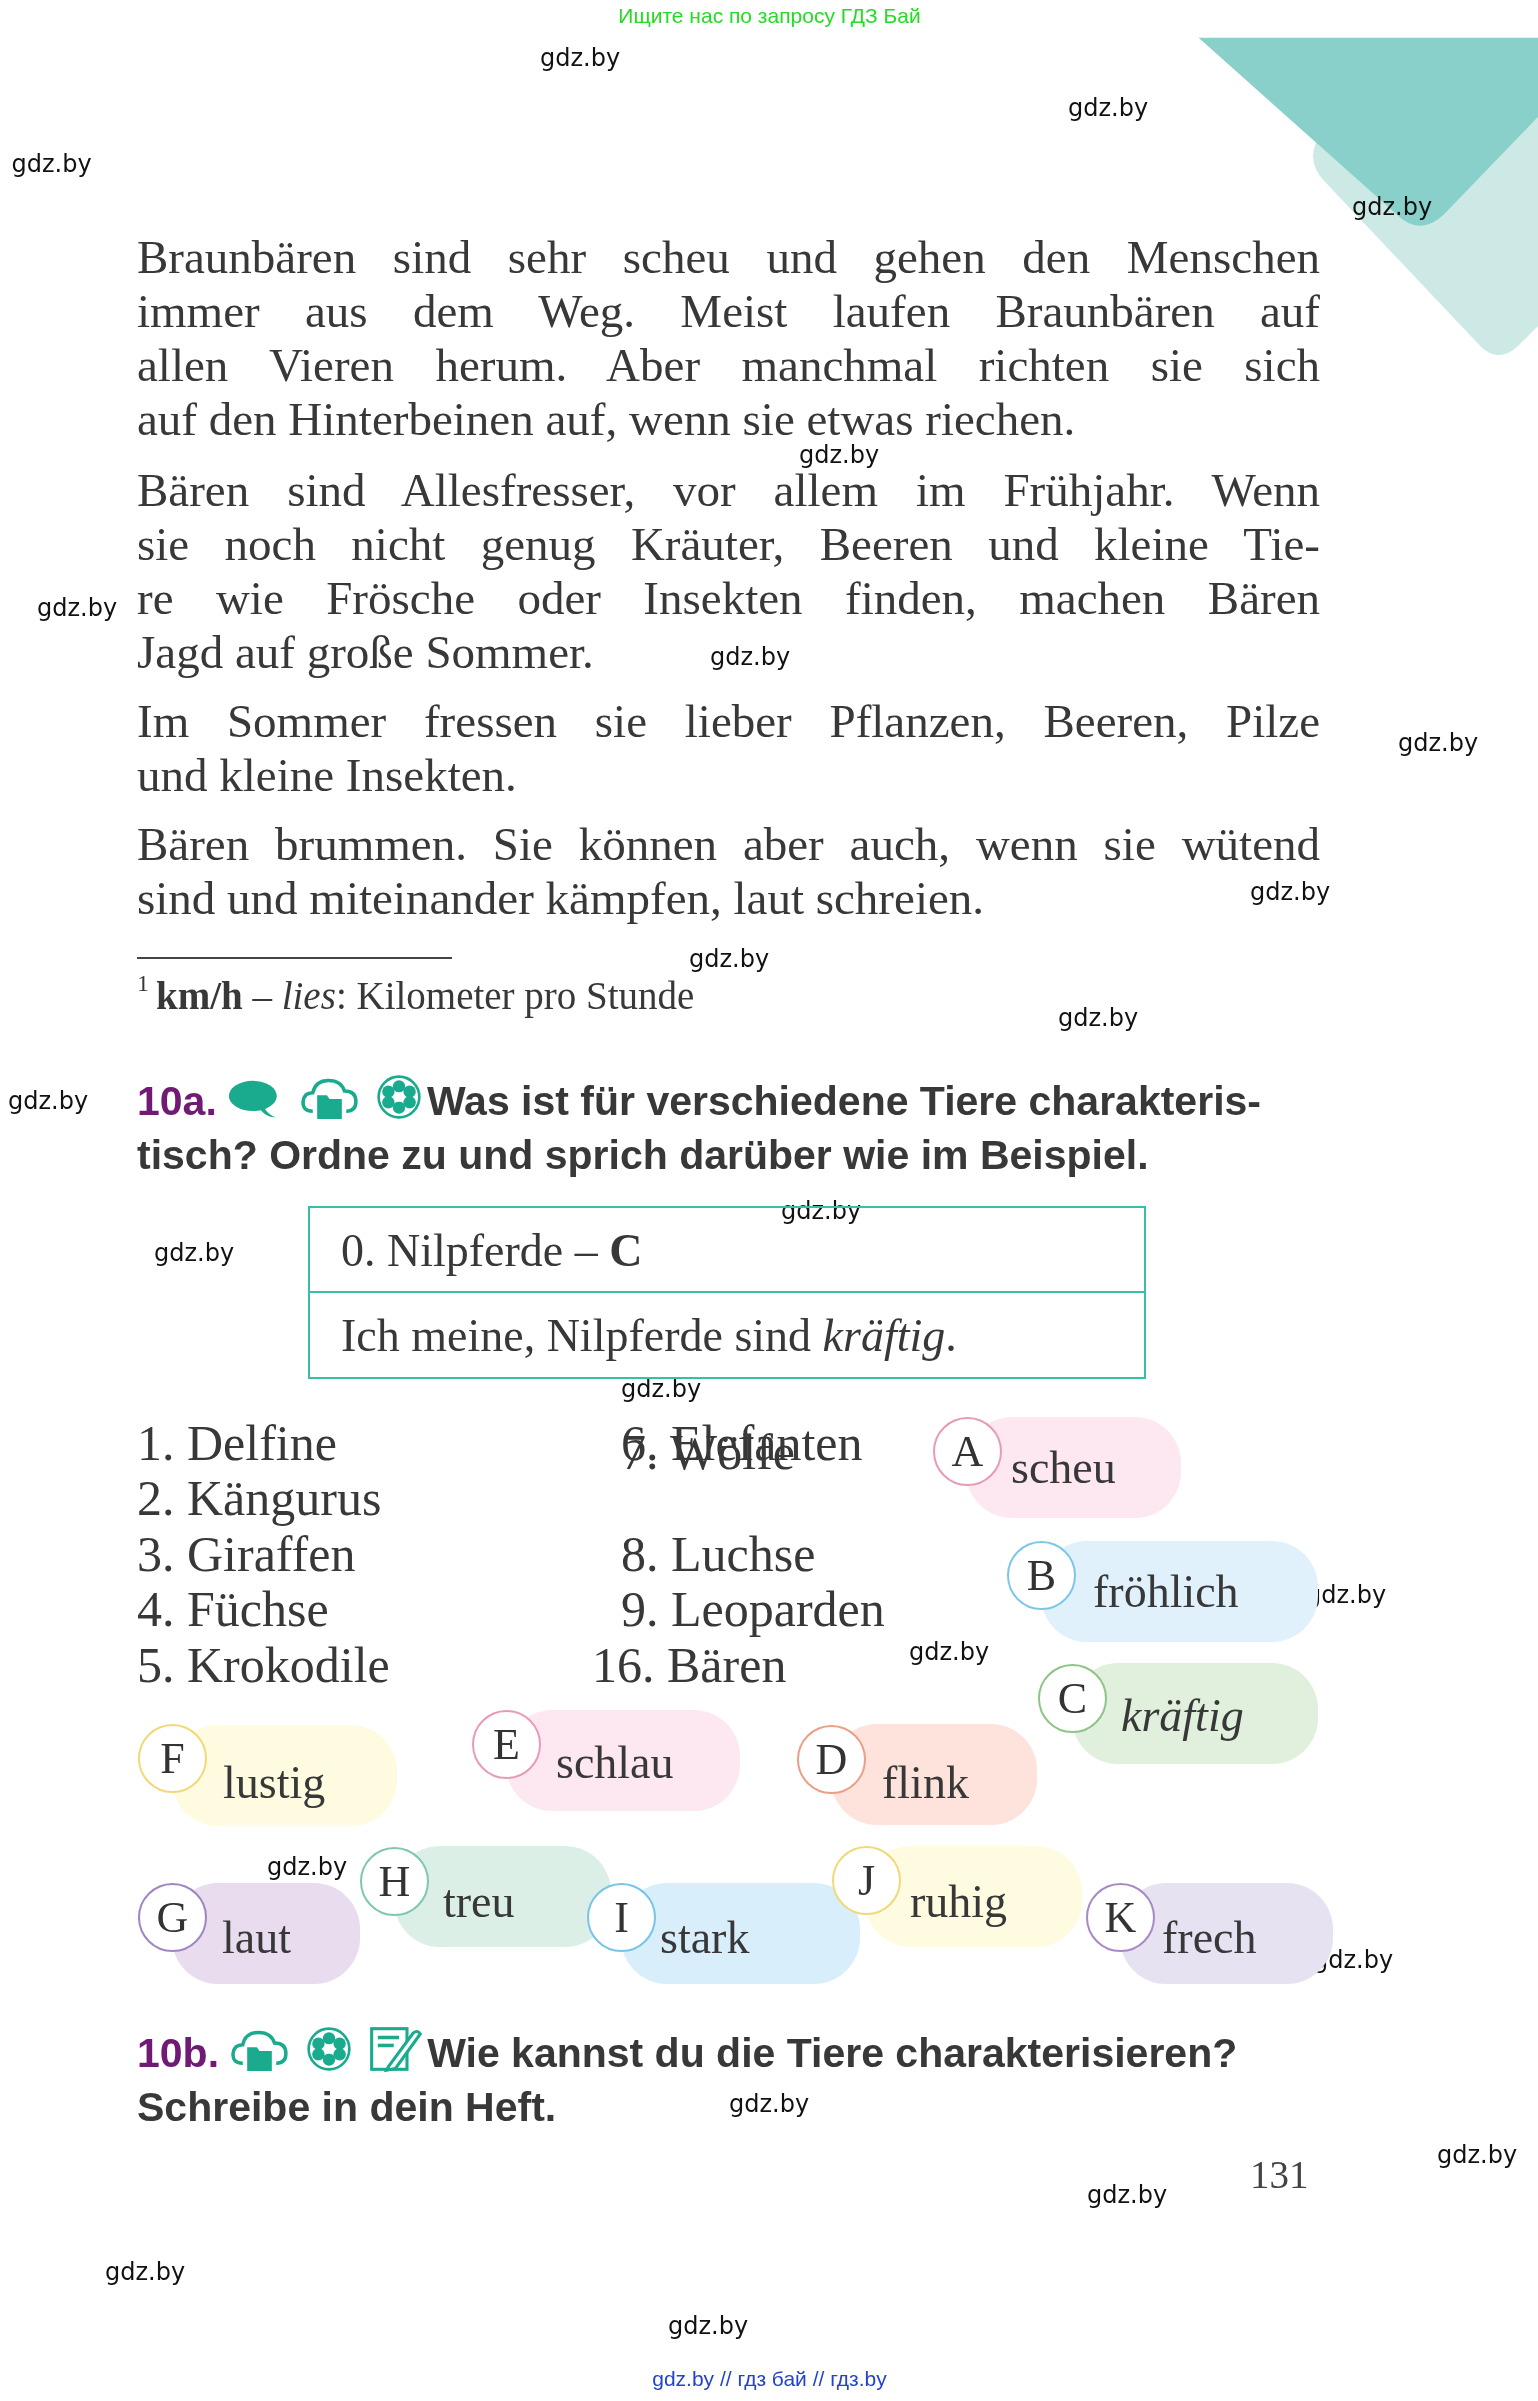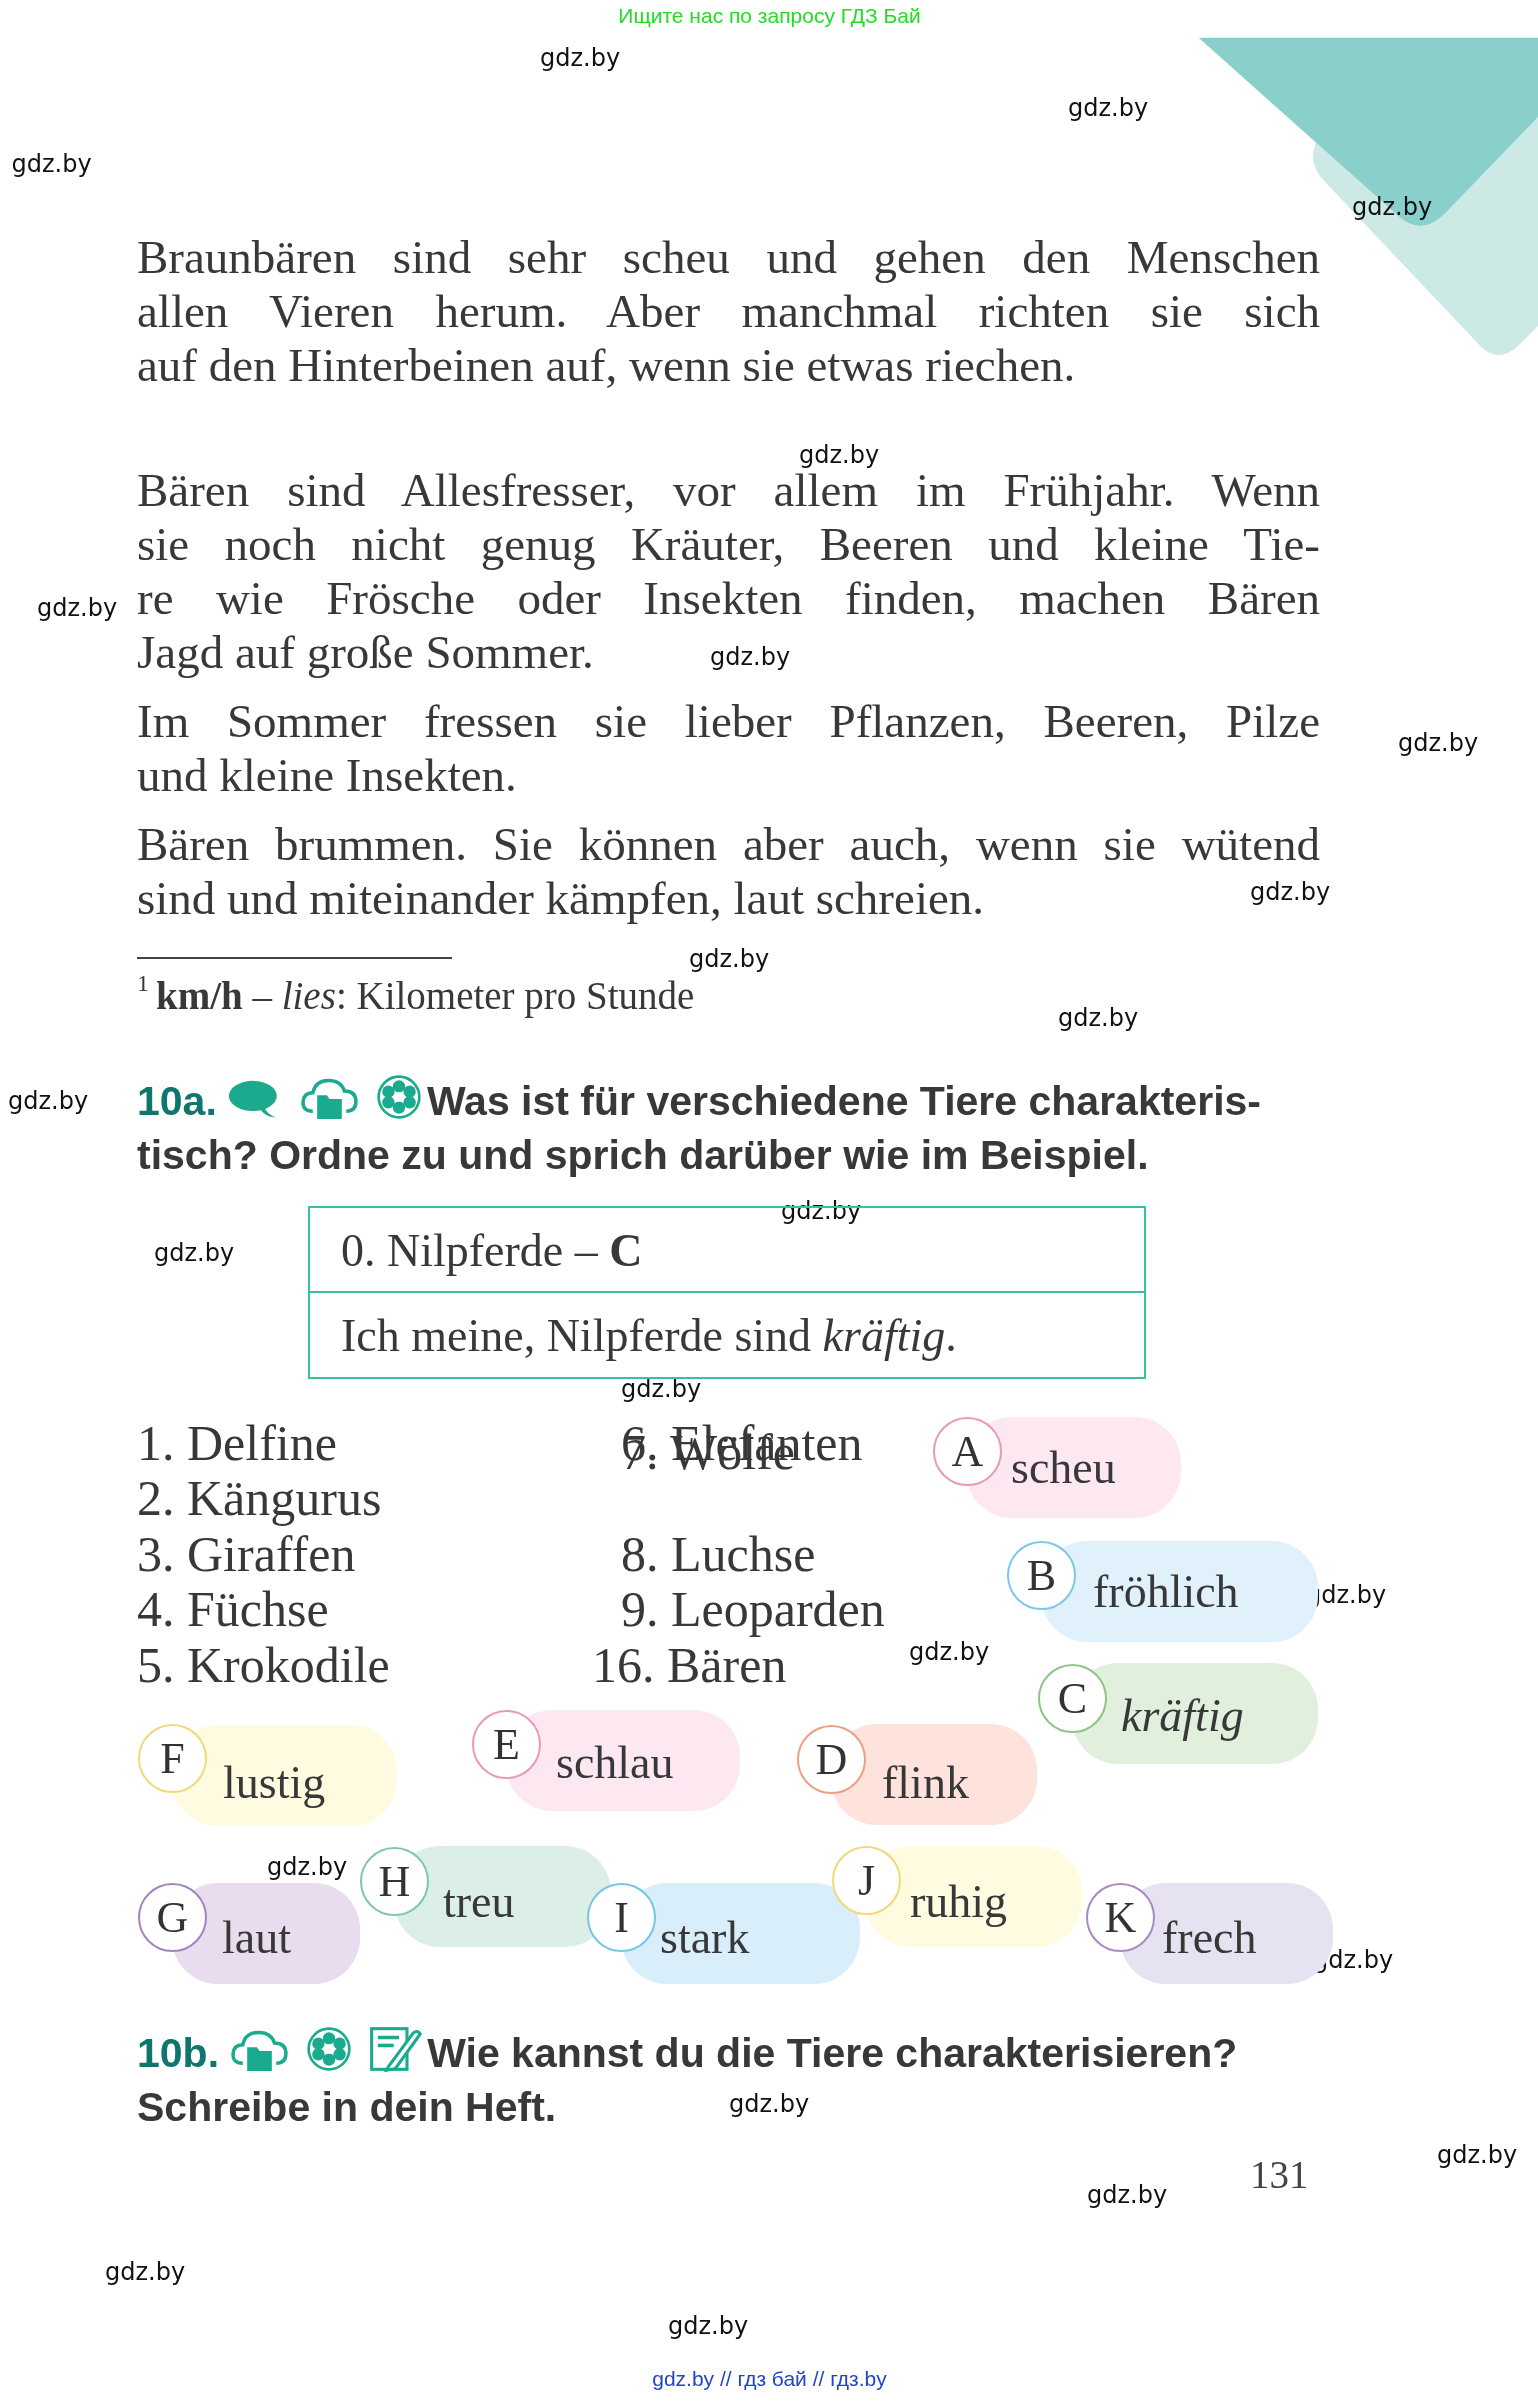--- a/index.html
+++ b/index.html
@@ -11,21 +11,21 @@
   .bottom-banner { position:absolute; left:0; width:1539px; top:2367px; text-align:center; font-family:"Liberation Sans", sans-serif; font-size:21px; color:#2244cc; }
 
   .paragraph { position:absolute; left:137px; width:1183px; font-family:"Liberation Serif", "DejaVu Serif", serif; font-size:47px; line-height:54px; color:#383838; text-align:justify; text-align-last:justify; margin:0; }
   .paragraph .line { display:block; height:54px; white-space:nowrap; text-align:justify; text-align-last:justify; }
 
   .footnote-rule { position:absolute; left:137px; top:957px; width:315px; height:1.8px; background:#444; }
   .footnote { position:absolute; left:137px; top:973px; font-family:"Liberation Serif", serif; font-size:39px; color:#383838; white-space:nowrap; }
   .footnote sup { font-size:24px; vertical-align:top; position:relative; top:-3.5px; margin-right:7px; }
 
   .task-head { position:absolute; left:137px; font-family:"Liberation Sans", sans-serif; font-weight:bold; font-size:41px; line-height:49px; color:#383838; white-space:nowrap; }
-  .task-num { color:#0f766e; }
+  .task-num { color:#701a75; }
   .task-icon { display:inline-block; vertical-align:-5.3px; margin-right:5.3px; }
 
   .example-box { position:absolute; left:308px; top:1206px; width:838px; height:173px; border:2.7px solid #3bbfa4; box-sizing:border-box;padding-left:20px; }
   .example-row { position:absolute; left:0; width:100%; height:85px; box-sizing:border-box; padding-left:31px; font-family:"Liberation Serif", serif; font-size:46px; line-height:85px; color:#383838; white-space:nowrap; }
   .example-row.r1 { top:0; border-bottom:2.7px solid #3bbfa4; }
   .example-row.r2 { top:85px; }
 
   .animal { position:absolute; font-family:"Liberation Serif", serif; font-size:50px; color:#383838; white-space:nowrap; line-height:1; }
 
   .pill { position:absolute; border-radius:46px; }
@@ -66,20 +66,21 @@
     <div class="wm" style="left: 1313px; top: 1948px;">gdz.by</div>
     <div class="wm" style="left: 729px; top: 2092px;">gdz.by</div>
     <div class="wm" style="left: 1437px; top: 2143px;">gdz.by</div>
     <div class="wm" style="left: 1087px; top: 2183px;">gdz.by</div>
     <div class="wm" style="left: 105px; top: 2260px;">gdz.by</div>
     <div class="wm" style="left: 668px; top: 2314px;">gdz.by</div>
   </div>
 
 <div class="paragraph" style="top:230px;">
   <span class="line">Braunbären sind sehr scheu und gehen den Menschen</span>
+  <span class="line">immer aus dem Weg. Meist laufen Braunbären auf</span>
   <span class="line">allen Vieren herum. Aber manchmal richten sie sich</span>
   <span class="line" style="text-align-last:left;">auf den Hinterbeinen auf, wenn sie etwas riechen.</span>
 </div>
 <div class="paragraph" style="top:463px;">
   <span class="line">Bären sind Allesfresser, vor allem im Frühjahr. Wenn</span>
   <span class="line">sie noch nicht genug Kräuter, Beeren und kleine Tie-</span>
   <span class="line">re wie Frösche oder Insekten finden, machen Bären</span>
   <span class="line" style="text-align-last:left;">Jagd auf große Sommer.</span>
 </div>
 <div class="paragraph" style="top:694px;">

